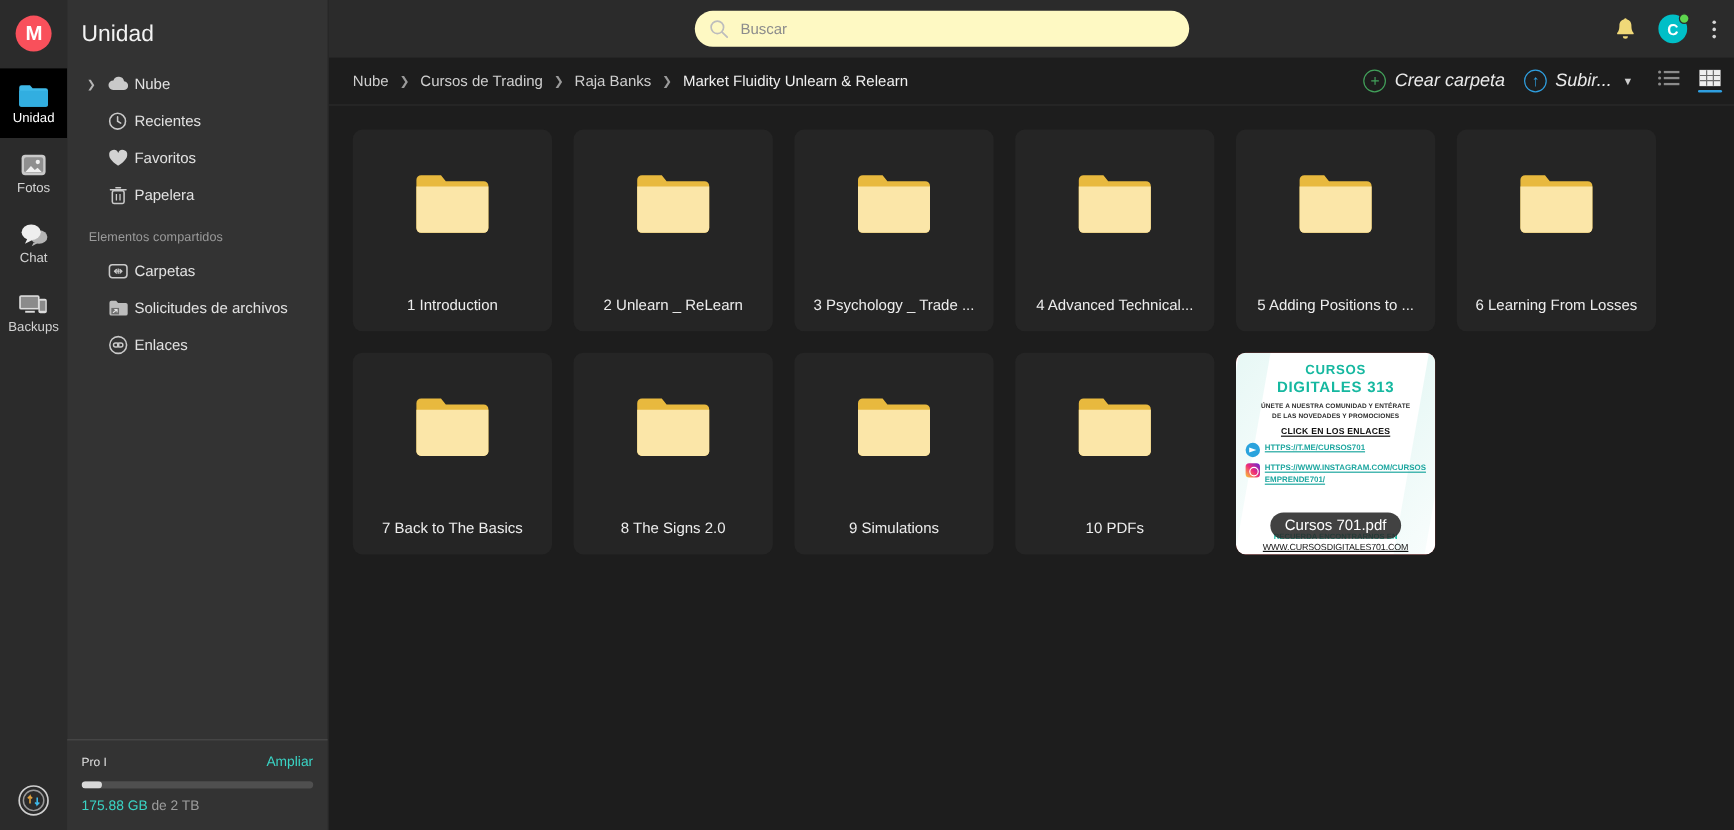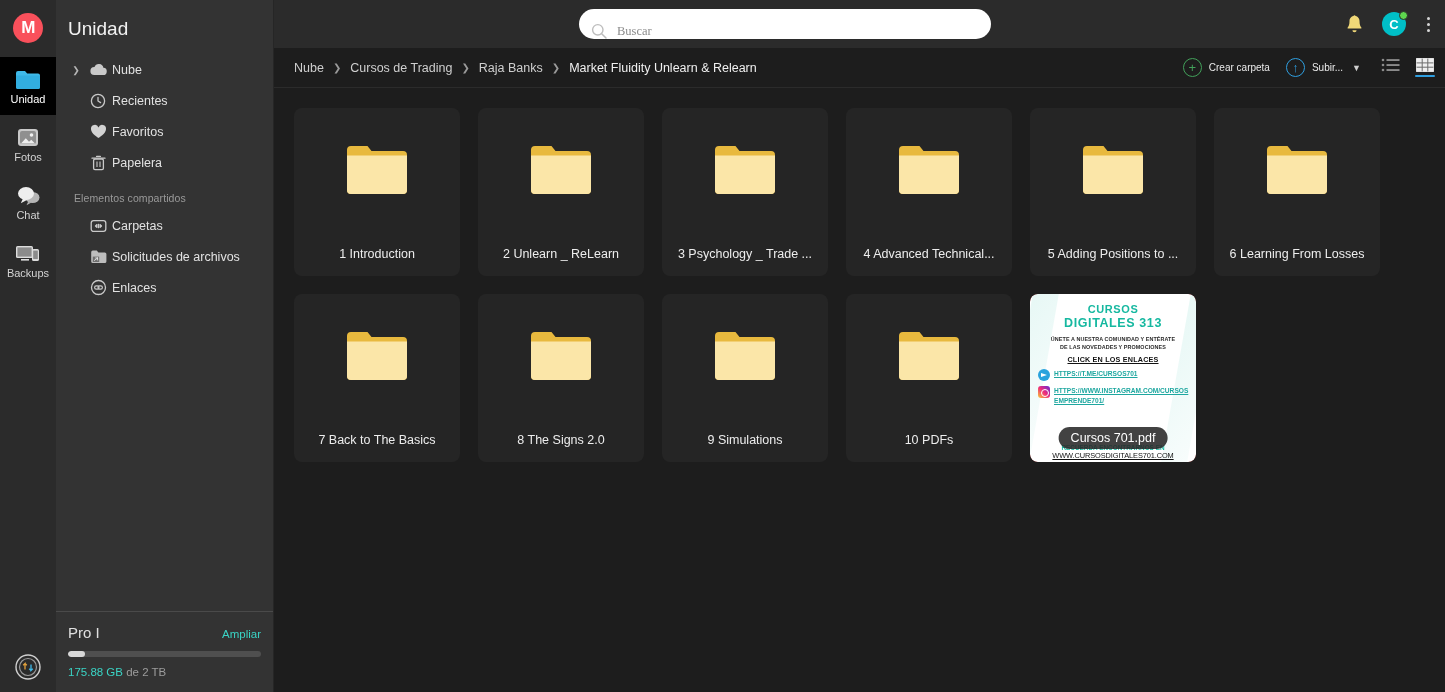--- a/index.html
+++ b/index.html
@@ -62,40 +62,40 @@
   }
   .sb-label { font-size: 12.5px; color: #e2e2e2; }
   .sb-section {
     font-size: 10.5px; color: #9a9a9a; padding: 14px 0 6px 10px; letter-spacing: .1px;
   }
   .sb-storage {
     position: absolute; bottom: 0; left: 0; right: 0;
     border-top: 1px solid #4a4a4a; padding: 12px 12px 14px 12px; background:#333;
   }
   .st-row { display: flex; justify-content: space-between; align-items: baseline; }
-  .st-plan { font-size: 15px; color: #e0e0e0; }
+  .st-plan { font-size: 10px; color: #e0e0e0; }
   .st-upgrade { font-size: 11.5px; color: #3ad4c5; cursor: pointer; }
   .st-bar {
     height: 6px; background: #4f4f4f; border-radius: 3px; margin: 10px 0 9px 0;
     overflow: hidden;
   }
   .st-fill { height: 100%; background: #d8d8d8; border-radius: 3px; width: 8.6%; }
   .st-text { font-size: 11.5px; color: #9c9c9c; }
   .st-used { color: #3ad4c5; }
 
   
   .main { flex: 1 1 auto; height: 692px; background: #1d1d1d; display: flex; flex-direction: column;}
   .topbar {
     height: 48px; flex: 0 0 48px; display: flex; align-items: center;
     background: #2b2b2b; position: relative;
   }
   .search {
     position: absolute; left: 305px; width: 412px; height: 30px;
-    background: #ffffff; border-radius: 15px; display: flex; align-items: flex-end;
-    padding-left: 12px; gap: 10px; cursor: text; font-family: Liberation Serif, serif;
+    background: #fef9c3; border-radius: 15px; display: flex; align-items: center;
+    padding-left: 12px; gap: 10px; cursor: text;
   }
   .search-ph { font-size: 12.5px; color: #8c8c8c; }
   .top-right {
     position: absolute; right: 12px; display: flex; align-items: center; gap: 18px;
   }
   .avatar {
     width: 24px; height: 24px; border-radius: 50%; background: #00bfc7;
     color: #fff; font-size: 13px; font-weight: 600;
     display: flex; align-items: center; justify-content: center; position: relative;
     cursor: pointer;
@@ -110,21 +110,21 @@
   .subbar {
     height: 40px; flex: 0 0 40px; display: flex; align-items: center;
     position: relative; border-bottom: 1px solid #2b2b2b;
   }
   .crumbs { display: flex; align-items: center; padding-left: 20px; gap: 9px; }
   .crumb { font-size: 12.5px; color: #cfcfcf; cursor: pointer; white-space: nowrap;}
   .crumb.last { color: #f0f0f0; }
   .crumb-sep { color: #9a9a9a; font-size: 10px; }
   .actions { position: absolute; right: 10px; display: flex; align-items: center; gap: 16px; }
   .act { display: flex; align-items: center; gap: 7px; cursor: pointer; }
-  .act-label { font-size: 10px; color: #eaeaea; }
+  .act-label { font-size: 15px; color: #eaeaea; font-style: italic; }
   .circ {
     width: 19px; height: 19px; border-radius: 50%; display: flex;
     align-items: center; justify-content: center; font-size: 13px; line-height: 1;
   }
   .circ.green { border: 1.4px solid #42a05a; color: #42a05a; }
   .circ.blue { border: 1.4px solid #2f9fe0; color: #2f9fe0; }
   .caret-dn { color: #cfcfcf; font-size: 9px; margin-left: 2px; cursor: pointer;}
   .vtoggle { display: flex; align-items: center; gap: 14px; margin-left: 4px; }
   .vbtn { cursor: pointer; display: flex; flex-direction: column; align-items: center; gap:3px;}
   .vunder { width: 20px; height: 2px; background: #2f9fe0; border-radius:1px; }

